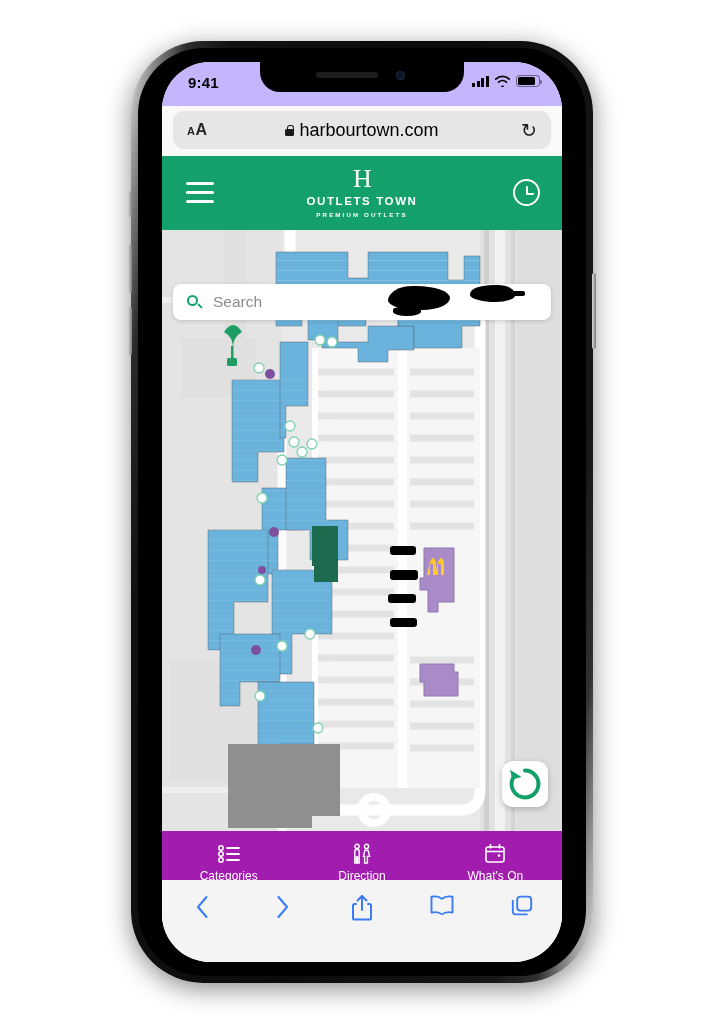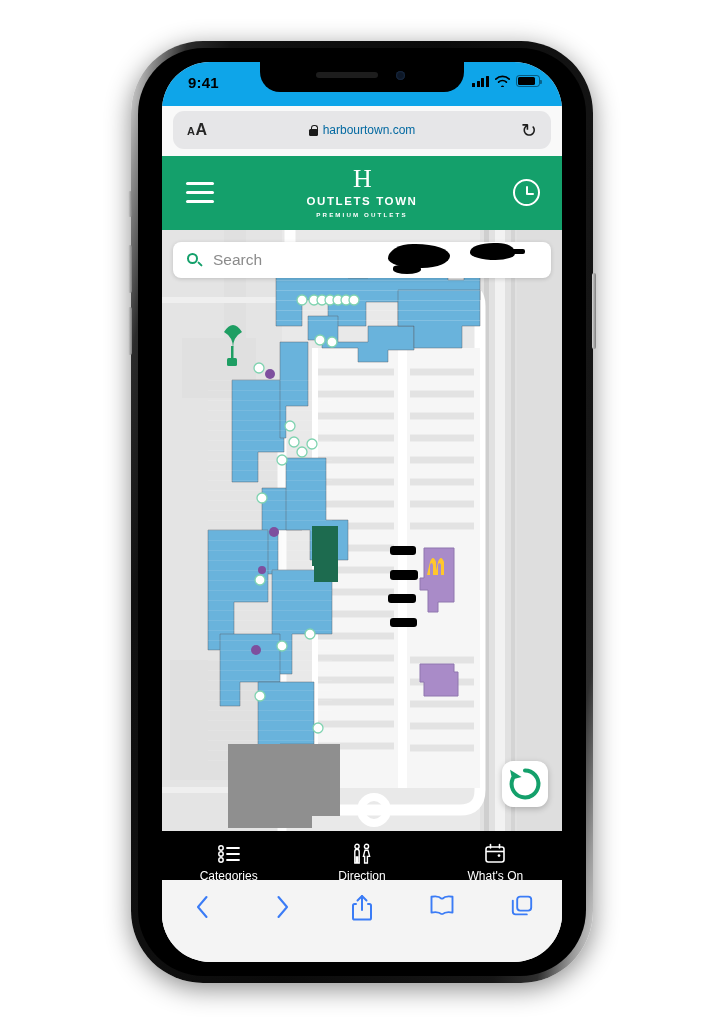--- a/index.html
+++ b/index.html
@@ -68,21 +68,21 @@
     position: absolute; left: 136px; top: 9px;
     width: 9px; height: 9px; border-radius: 50%;
     background: #0d1726;
     box-shadow: inset 0 0 2px #26436b;
   }
 
   
   .statusbar {
     position: absolute; top: 0; left: 0; right: 0;
     height: 44px;
-    background: #0ea5e9;
+    background: #c4b5fd;
     z-index: 30;
   }
   .sb-time {
     position: absolute; left: 26px; top: 12px;
     font-size: 15px; font-weight: bold; color: #000;
     letter-spacing: .2px;
   }
   .sb-right {
     position: absolute; right: 22px; top: 13px;
     display: flex; align-items: center; gap: 5px;
@@ -114,21 +114,21 @@
     height: 38px; border-radius: 11px;
     background: #e6e6e8;
     display: flex; align-items: center;
   }
   .aa { position:absolute; left: 14px; color:#262626; display:flex; align-items:baseline; gap:.5px;}
   .aa .s { font-size: 11px; font-weight:600;}
   .aa .l { font-size: 16px; font-weight:600;}
   .url-center {
     flex:1; display:flex; align-items:center; justify-content:center; gap:5px;
   }
-  .url-text { font-size: 12px; color: #0369a1; }
+  .url-text { font-size: 18px; color: #000000; }
   .lock { width: 9px; height: 11px; position: relative; }
   .lock:before {
     content:''; position:absolute; left:0; bottom:0; width:9px; height:6.5px;
     background:#1b1b1b; border-radius:1.5px;
   }
   .lock:after {
     content:''; position:absolute; left:2px; top:0; width:5px; height:6px;
     border:1.5px solid #1b1b1b; border-bottom:none; border-radius:3px 3px 0 0;
   }
   .reload { position:absolute; right: 14px; color:#1b1b1b; font-size:19px; line-height:1; }
@@ -188,21 +188,21 @@
   
   .searchwrap {
     position: absolute; top: 180px; left: 11px; right: 11px;
     height: 36px; z-index: 22;
   }
   .searchbox {
     width: 100%; height: 100%;
     background: #fff; border-radius: 8px;
     box-shadow: 0 1px 4px rgba(0,0,0,.16);
     display: flex; align-items: center;
-    position: relative; overflow: hidden;
+    position: relative; overflow: hidden; margin-top: 42px;
   }
   .mag { position:absolute; left: 14px; width: 15px; height: 15px; }
   .mag i {
     position:absolute; left:0; top:0; width: 11px; height: 11px;
     border: 2px solid #14a06b; border-radius: 50%;
   }
   .mag b {
     position:absolute; left: 9.5px; top: 10px; width: 6px; height: 2px;
     background:#14a06b; border-radius:1px; transform: rotate(45deg);
   }
@@ -236,21 +236,21 @@
     background: #fff; border-radius: 11px;
     box-shadow: 0 2px 6px rgba(0,0,0,.22);
     display: flex; align-items: center; justify-content: center;
     z-index: 21;
   }
 
   
   .bottomnav {
     position: absolute; top: 769px; left: 0; right: 0;
     height: 62px;
-    background: #000000;
+    background: #a21caf;
     display: flex; z-index: 20;
   }
   .navitem {
     flex: 1; display: flex; flex-direction: column;
     align-items: center; justify-content: center; gap: 4px;
     color: #fff;
   }
   .navitem .lbl { font-size: 12px; line-height: 1; }
   .navicon { height: 24px; display:flex; align-items:center; justify-content:center; }
 

